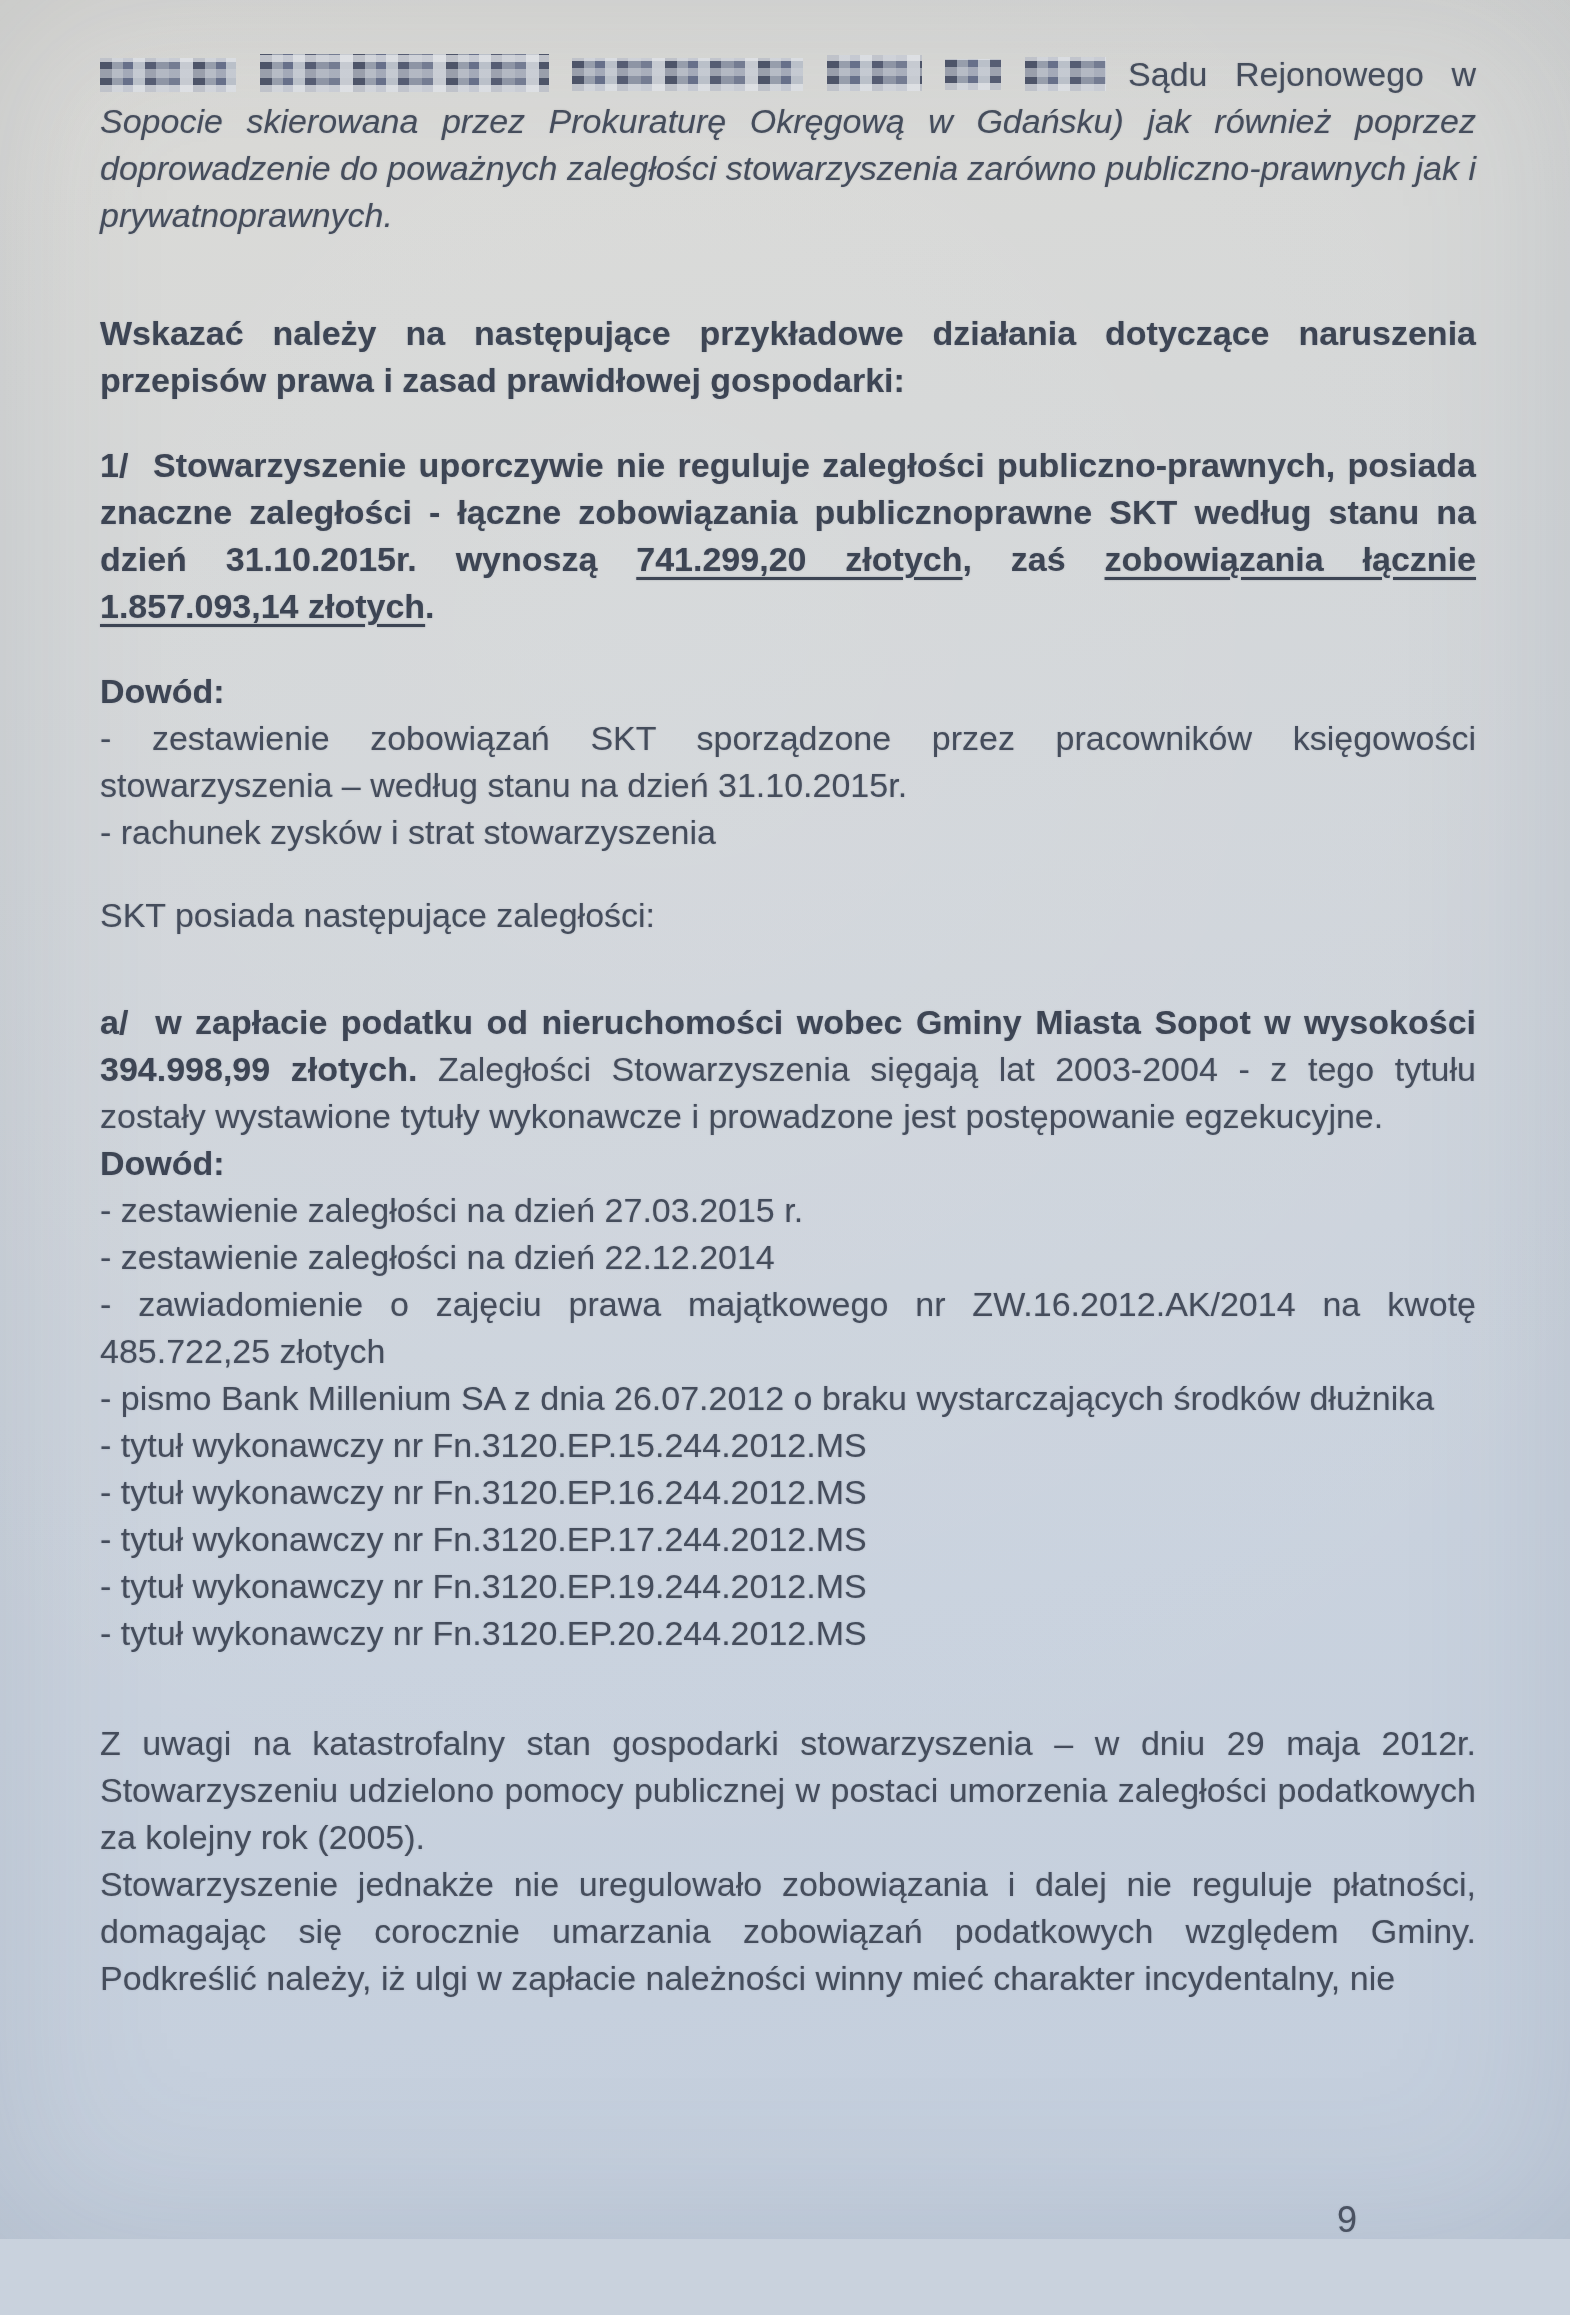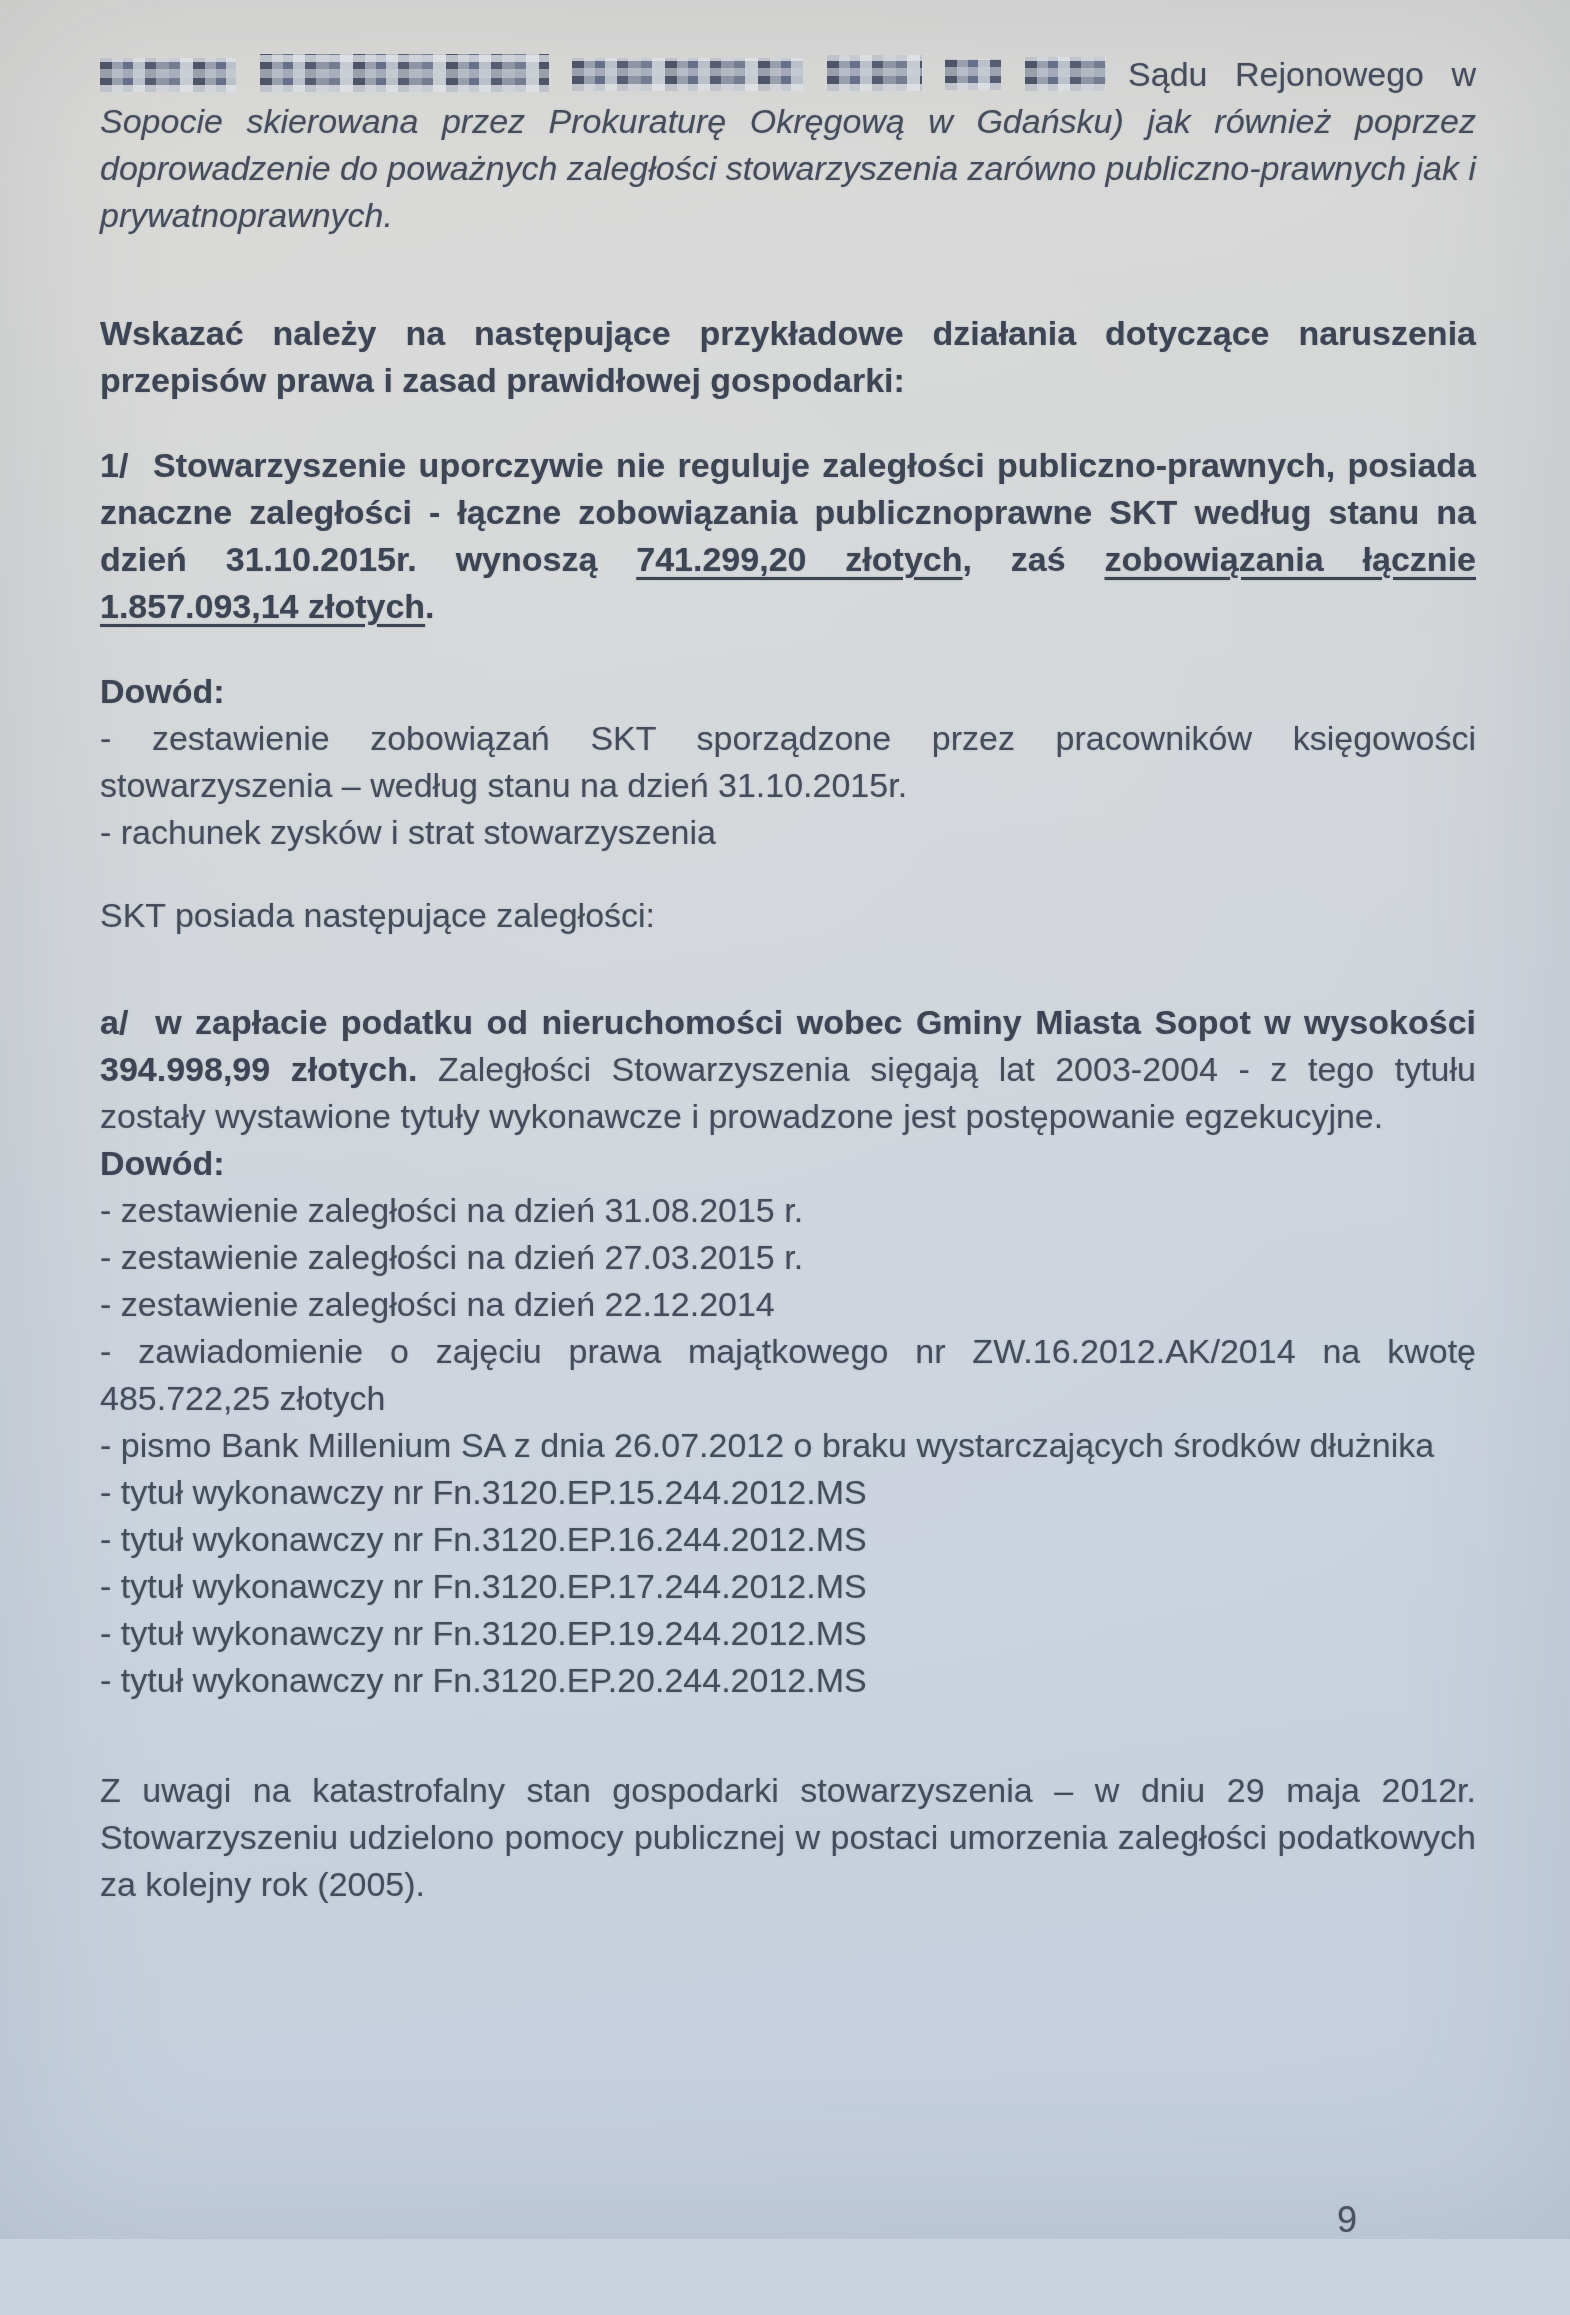--- a/index.html
+++ b/index.html
@@ -83,31 +83,31 @@
     <div class="li">- zestawienie zobowiązań SKT sporządzone przez pracowników księgowości stowarzyszenia – według stanu na dzień 31.10.2015r.</div>
     <div class="li">- rachunek zysków i strat stowarzyszenia</div>
   </div>
 
   <p class="para mb-skt">SKT posiada następujące zaległości:</p>
 
   <div>
     <p class="para"><span class="bold">a/&nbsp; w zapłacie podatku od nieruchomości wobec Gminy Miasta Sopot w wysokości 394.998,99 złotych.</span><span> Zaległości Stowarzyszenia sięgają lat 2003-2004 - z tego tytułu zostały wystawione tytuły wykonawcze i prowadzone jest postępowanie egzekucyjne.</span></p>
     <div class="bold">Dowód:</div>
     <div class="mb-list">
-      <div class="li">- zestawienie zaległości na dzień 31.08.2015 r.</div>
       <div class="li">- zestawienie zaległości na dzień 27.03.2015 r.</div>
       <div class="li">- zestawienie zaległości na dzień 22.12.2014</div>
       <div class="li">- zawiadomienie o zajęciu prawa majątkowego nr ZW.16.2012.AK/2014 na kwotę 485.722,25 złotych</div>
       <div class="li">- pismo Bank Millenium SA z dnia 26.07.2012 o braku wystarczających środków dłużnika</div>
       <div class="li">- tytuł wykonawczy nr Fn.3120.EP.15.244.2012.MS</div>
       <div class="li">- tytuł wykonawczy nr Fn.3120.EP.16.244.2012.MS</div>
       <div class="li">- tytuł wykonawczy nr Fn.3120.EP.17.244.2012.MS</div>
       <div class="li">- tytuł wykonawczy nr Fn.3120.EP.19.244.2012.MS</div>
       <div class="li">- tytuł wykonawczy nr Fn.3120.EP.20.244.2012.MS</div>
     </div>
   </div>
 
   <p class="para">Z uwagi na katastrofalny stan gospodarki stowarzyszenia – w dniu 29 maja 2012r. Stowarzyszeniu udzielono pomocy publicznej w postaci umorzenia zaległości podatkowych za kolejny rok (2005).</p>
+  <p class="para">Stowarzyszenie jednakże nie uregulowało zobowiązania i dalej nie reguluje płatności, domagając się corocznie umarzania zobowiązań podatkowych względem Gminy. Podkreślić należy, iż ulgi w zapłacie należności winny mieć charakter incydentalny, nie</p>
 
   <div class="pageno">9</div>
 
 </div>
 
 
 </body></html>

